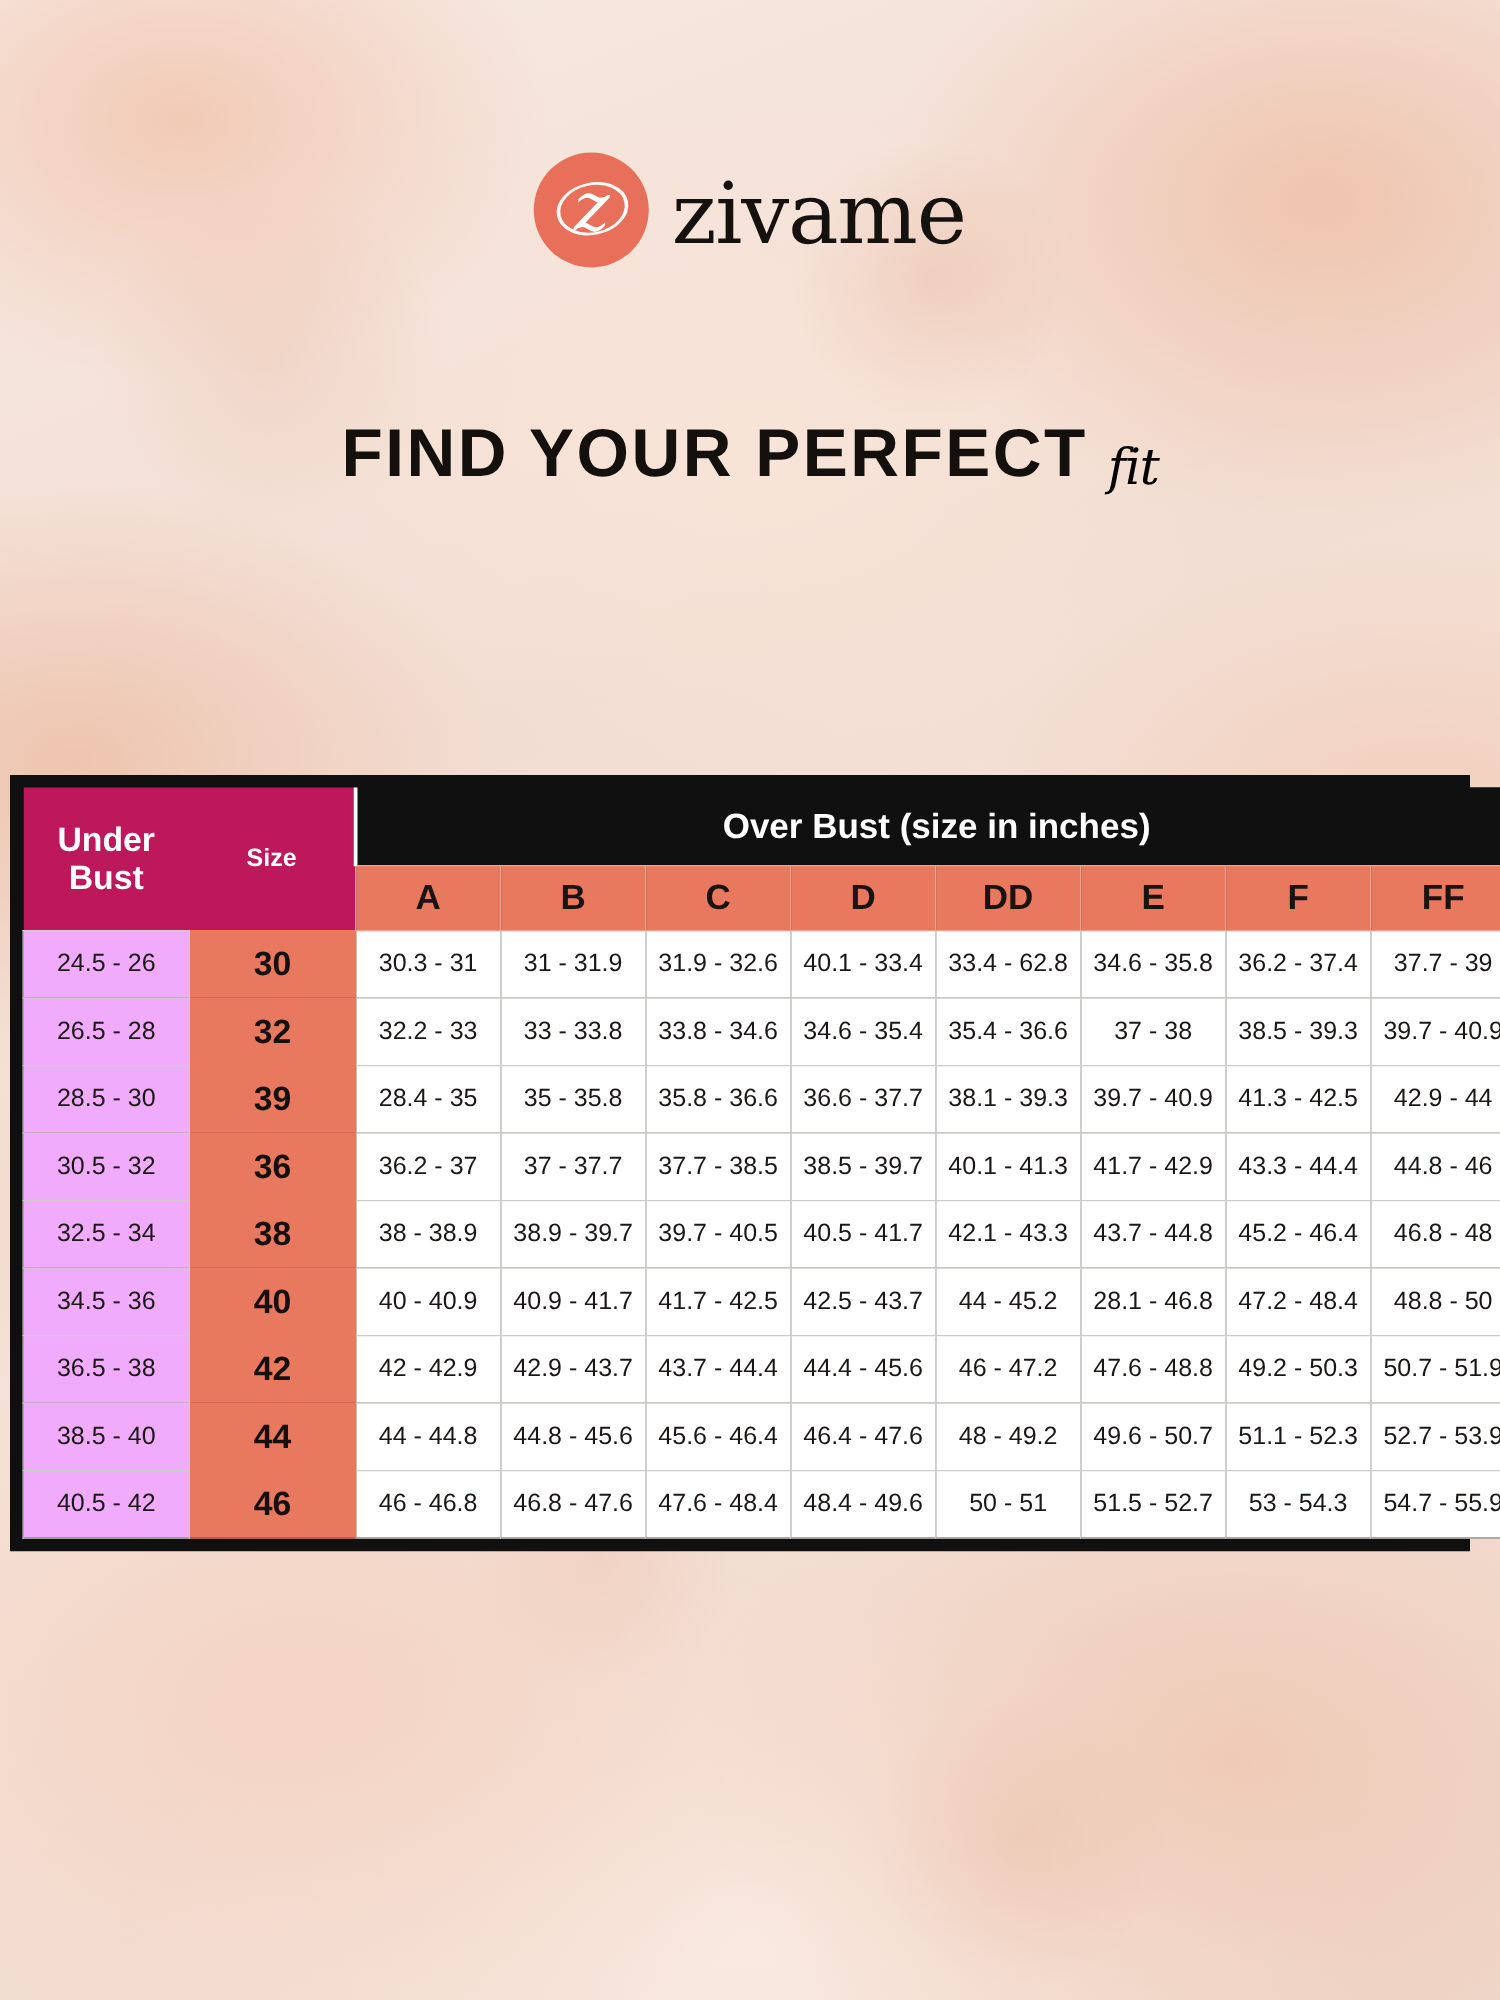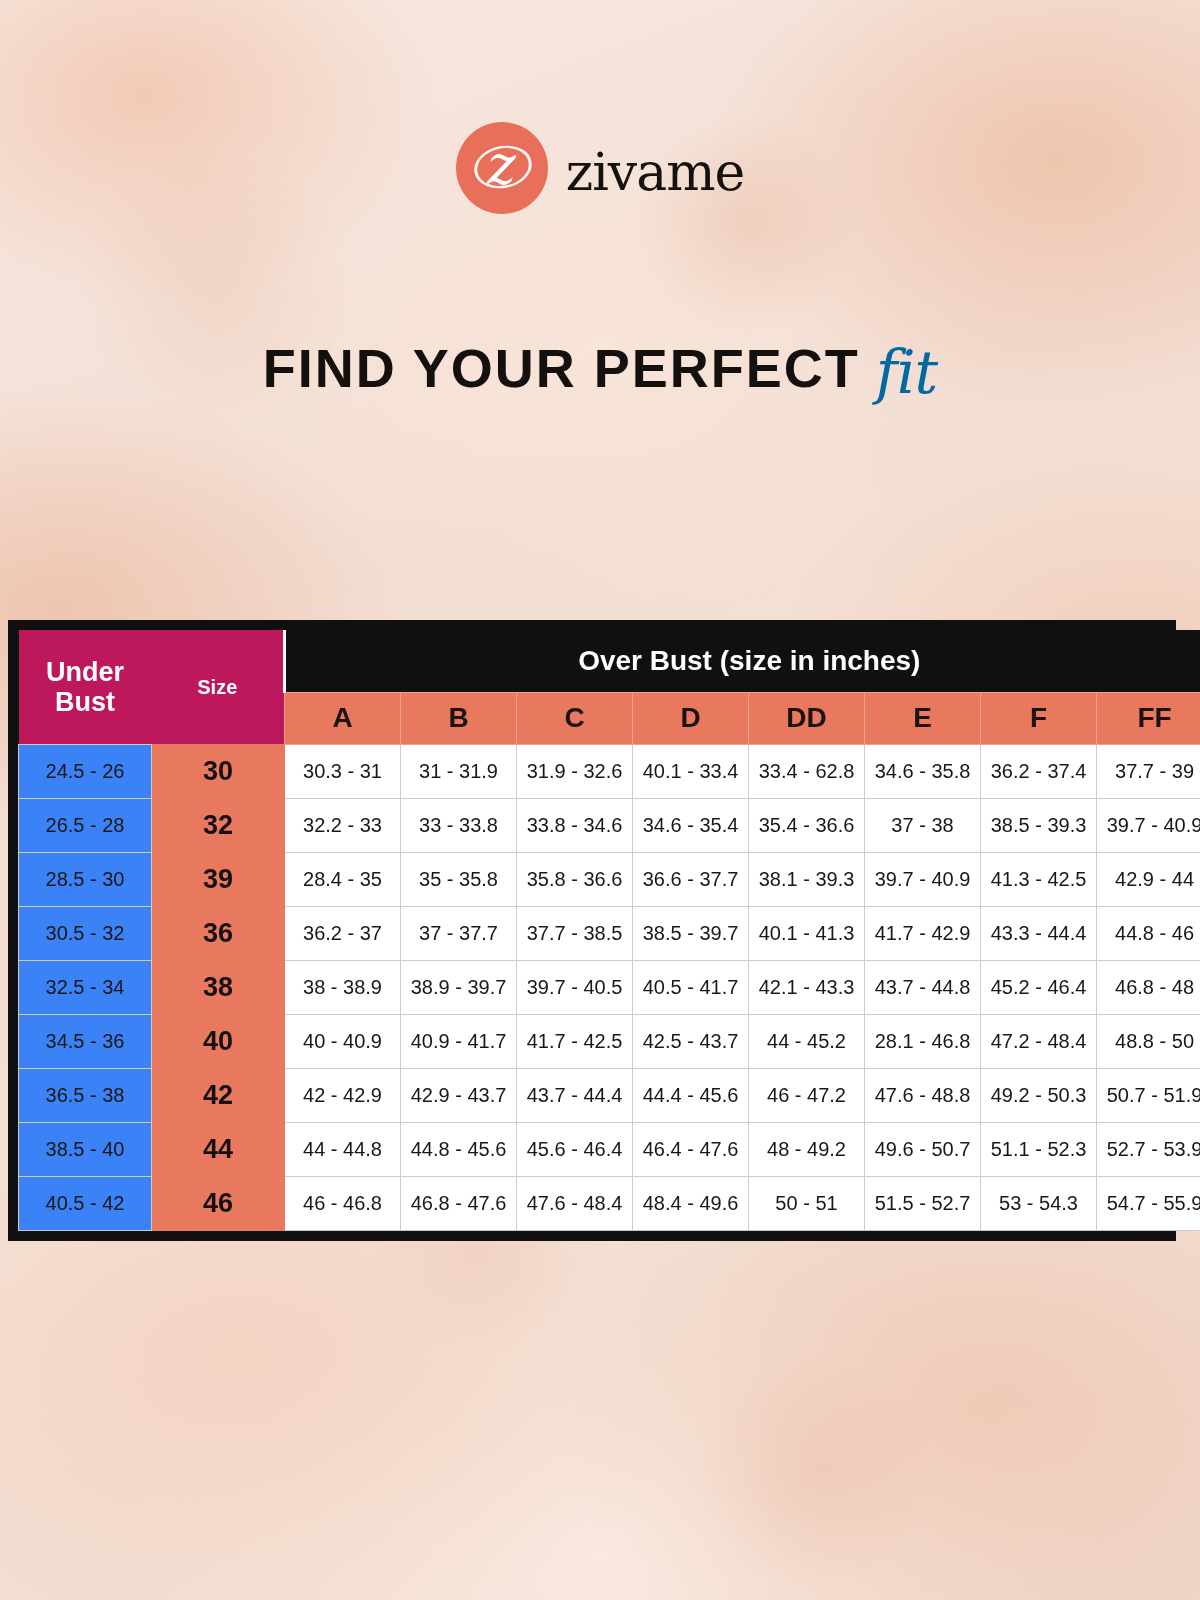--- a/index.html
+++ b/index.html
@@ -73,21 +73,21 @@
     position: absolute;
     width: 58px; height: 58px;
     border: 3px solid #ffffff;
     border-radius: 50%;
     opacity: 0.95;
     transform: rotate(-12deg) scaleY(0.72);
     top: 16px; left: 18px;
   }
   .logo-text {
     font-family: "DejaVu Serif", serif;
-    font-size: 52px;
+    font-size: 68px;
     letter-spacing: -1px;
     color: #15110f;
     line-height: 1;
     position: relative;
     top: 4px;
   }
 
   
   .headline {
     position: absolute;
@@ -99,22 +99,22 @@
     font-family: "Liberation Sans", sans-serif;
     font-weight: bold;
     font-size: 54px;
     letter-spacing: 2px;
     color: #14100e;
     text-align: center;
   }
   .headline .script {
     font-family: "DejaVu Serif", serif;
     font-style: italic;
-    font-size: 59px;
-    color: #0369a1;
+    font-size: 40px;
+    color: #000000;
     margin-left: 16px;
     position: relative;
     top: 6px;
     letter-spacing: -1px;
   }
 
   
   .table-shell {
     position: absolute;
     left: 8px;
@@ -157,21 +157,21 @@
     background: #e8795f;
     color: #1a1312;
     font-weight: bold;
     font-size: 28px;
     height: 52px;
     border: 1px solid #f0a28f;
   }
 
   
   td.underbust {
-    background: #3b82f6;
+    background: #f0abfc;
     color: #1b1716;
     font-size: 20px;
     height: 54px;
     border: 1px solid #cfcbc9;
     margin-left: 16px;
   }
   td.sizecol {
     background: #e8795f;
     color: #15100f;
     font-size: 27px;

